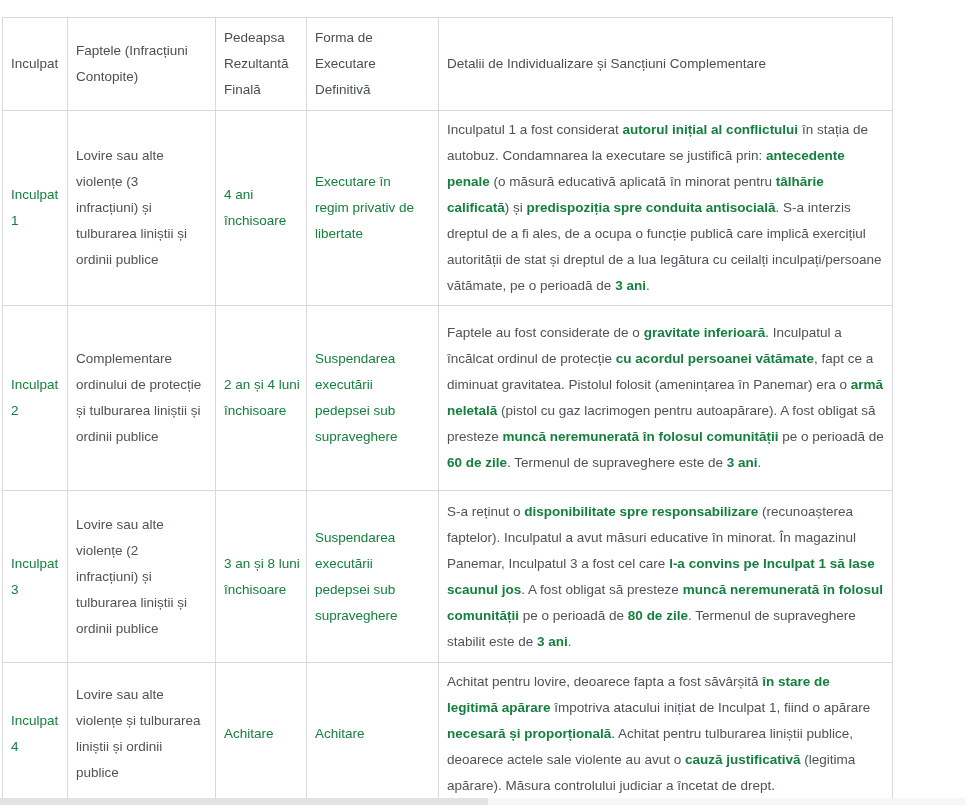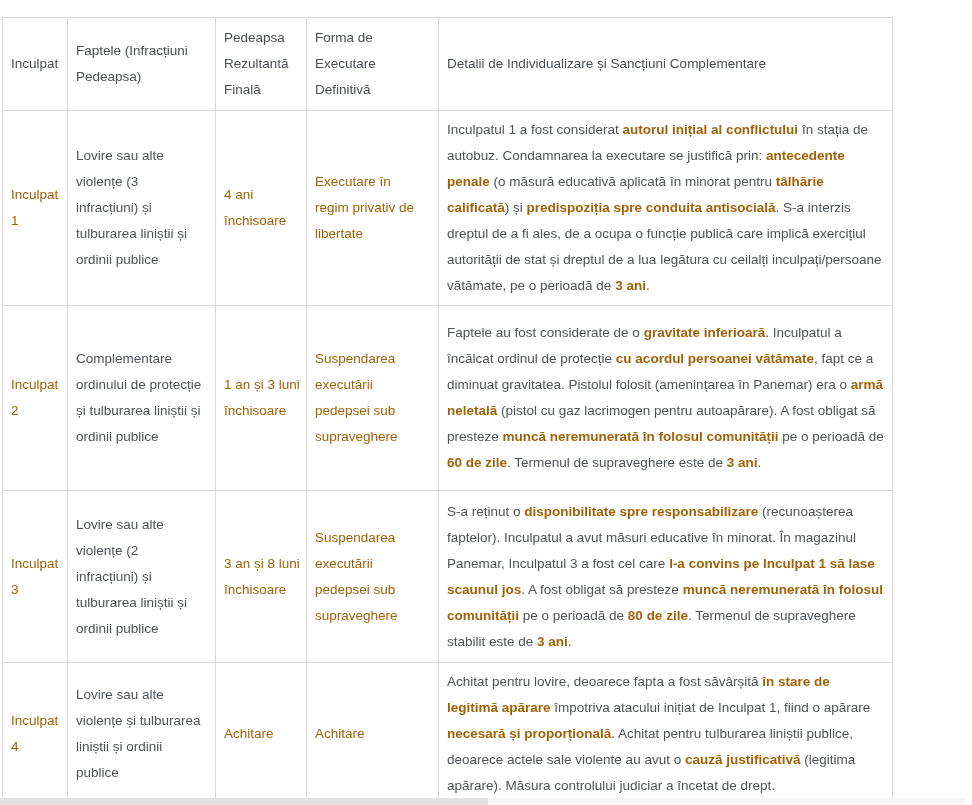--- a/index.html
+++ b/index.html
@@ -6,21 +6,21 @@
   .page{position:relative;width:972px;height:805px;background:#ffffff;overflow:hidden;
         font-family:"Liberation Sans","DejaVu Sans",sans-serif;}
   table.verdict{position:absolute;left:2px;top:17px;width:890px;border-collapse:collapse;
         table-layout:fixed;font-size:13.5px;color:#4e5358;}
   table.verdict th, table.verdict td{
         border:1px solid #d9d9d9;vertical-align:middle;text-align:left;
         font-weight:normal;padding:6px 8px;line-height:26px;box-sizing:border-box;}
   table.verdict th{color:#4a4f54;}
   td.c1{padding:6px 6px;}
   .pre{white-space:pre;}
-  .bold, span.bold{font-weight:bold;color:#a16207;}
+  .bold, span.bold{font-weight:bold;color:#15803d;}
   td.detalii{line-height:26px;padding:8px 8px 8px 9px;}
   tr.hr{height:93px;} tr.r1{height:190px;} tr.r2{height:185px;} tr.r3{height:172px;} tr.r4{height:137px;}
   .scroll-track{position:absolute;left:0;top:798px;width:966px;height:7px;background:#f6f6f6;}
   .scroll-thumb{position:absolute;left:0;top:0;width:488px;height:7px;background:#e2e2e2;}
 </style>
 </head>
 <body>
 
 <div class="page">
   <table class="verdict">
@@ -28,21 +28,21 @@
       <col style="width:65px">
         <col style="width:148px">
         <col style="width:91px">
         <col style="width:132px">
         <col style="width:454px">
     </colgroup>
     <thead>
       <tr class="hr">
         <th class="pre c1">Inculpat</th>
         <th class="pre">Faptele (Infracțiuni
-Pedeapsa)</th>
+Contopite)</th>
         <th class="pre">Pedeapsa
 Rezultantă
 Finală</th>
         <th class="pre">Forma de
 Executare
 Definitivă</th>
         <th>Detalii de Individualizare și Sancțiuni Complementare</th>
       </tr>
     </thead>
     <tbody>
@@ -61,21 +61,21 @@
 libertate</td>
         <td class="detalii"><span>Inculpatul 1 a fost considerat </span><span class="bold">autorul inițial al conflictului</span><span> în stația de autobuz. Condamnarea la executare se justifică prin: </span><span class="bold">antecedente penale</span><span> (o măsură educativă aplicată în minorat pentru </span><span class="bold">tâlhărie calificată</span><span>) și </span><span class="bold">predispoziția spre conduita antisocială</span><span>. S-a interzis dreptul de a fi ales, de a ocupa o funcție publică care implică exercițiul autorității de stat și dreptul de a lua legătura cu ceilalți inculpați/persoane vătămate, pe o perioadă de </span><span class="bold">3 ani</span><span>.</span></td>
       </tr>
       <tr class="r2">
         <td class="pre bold c1">Inculpat
 2</td>
         <td class="pre">Complementare
 ordinului de protecție
 și tulburarea liniștii și
 ordinii publice</td>
-        <td class="pre bold">1 an și 3 luni
+        <td class="pre bold">2 an și 4 luni
 închisoare</td>
         <td class="pre bold">Suspendarea
 executării
 pedepsei sub
 supraveghere</td>
         <td class="detalii"><span>Faptele au fost considerate de o </span><span class="bold">gravitate inferioară</span><span>. Inculpatul a încălcat ordinul de protecție </span><span class="bold">cu acordul persoanei vătămate</span><span>, fapt ce a diminuat gravitatea. Pistolul folosit (amenințarea în Panemar) era o </span><span class="bold">armă neletală</span><span> (pistol cu gaz lacrimogen pentru autoapărare). A fost obligat să presteze </span><span class="bold">muncă neremunerată în folosul comunității</span><span> pe o perioadă de </span><span class="bold">60 de zile</span><span>. Termenul de supraveghere este de </span><span class="bold">3 ani</span><span>.</span></td>
       </tr>
       <tr class="r3">
         <td class="pre bold c1">Inculpat
 3</td>

